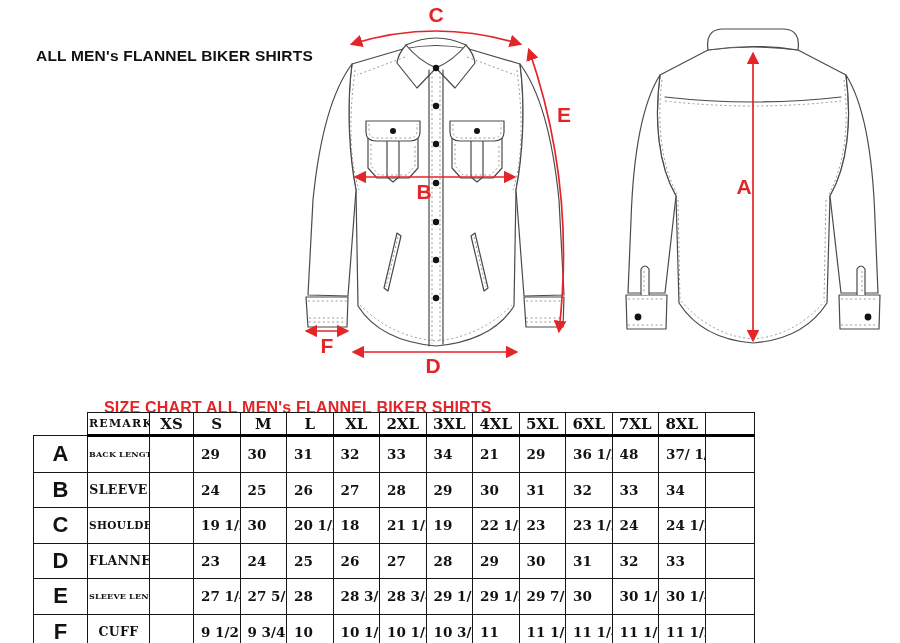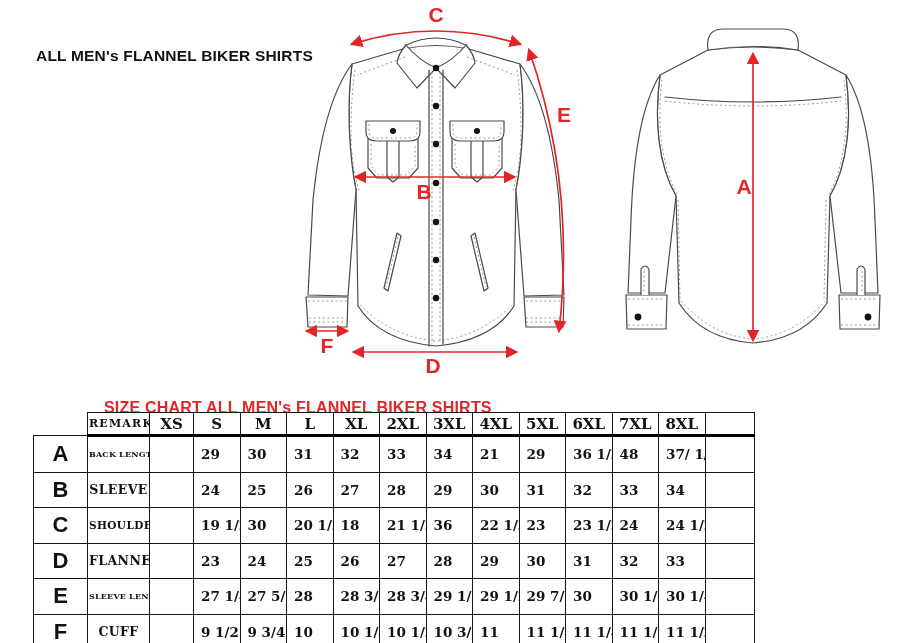--- a/index.html
+++ b/index.html
@@ -249,21 +249,21 @@
         </tr>
         <tr>
           <td class="letter">C</td>
           <td class="lbl sm">SHOULDER</td>
           <td class="val"></td>
           <td class="val">19 1/2</td>
           <td class="val">30</td>
           <td class="val">20 1/2</td>
           <td class="val">18</td>
           <td class="val">21 1/2</td>
-          <td class="val">36</td>
+          <td class="val">19</td>
           <td class="val">22 1/2</td>
           <td class="val">23</td>
           <td class="val">23 1/2</td>
           <td class="val">24</td>
           <td class="val">24 1/2</td>
           <td class="val"></td>
         </tr>
         <tr>
           <td class="letter">D</td>
           <td class="lbl">FLANNEL</td>

